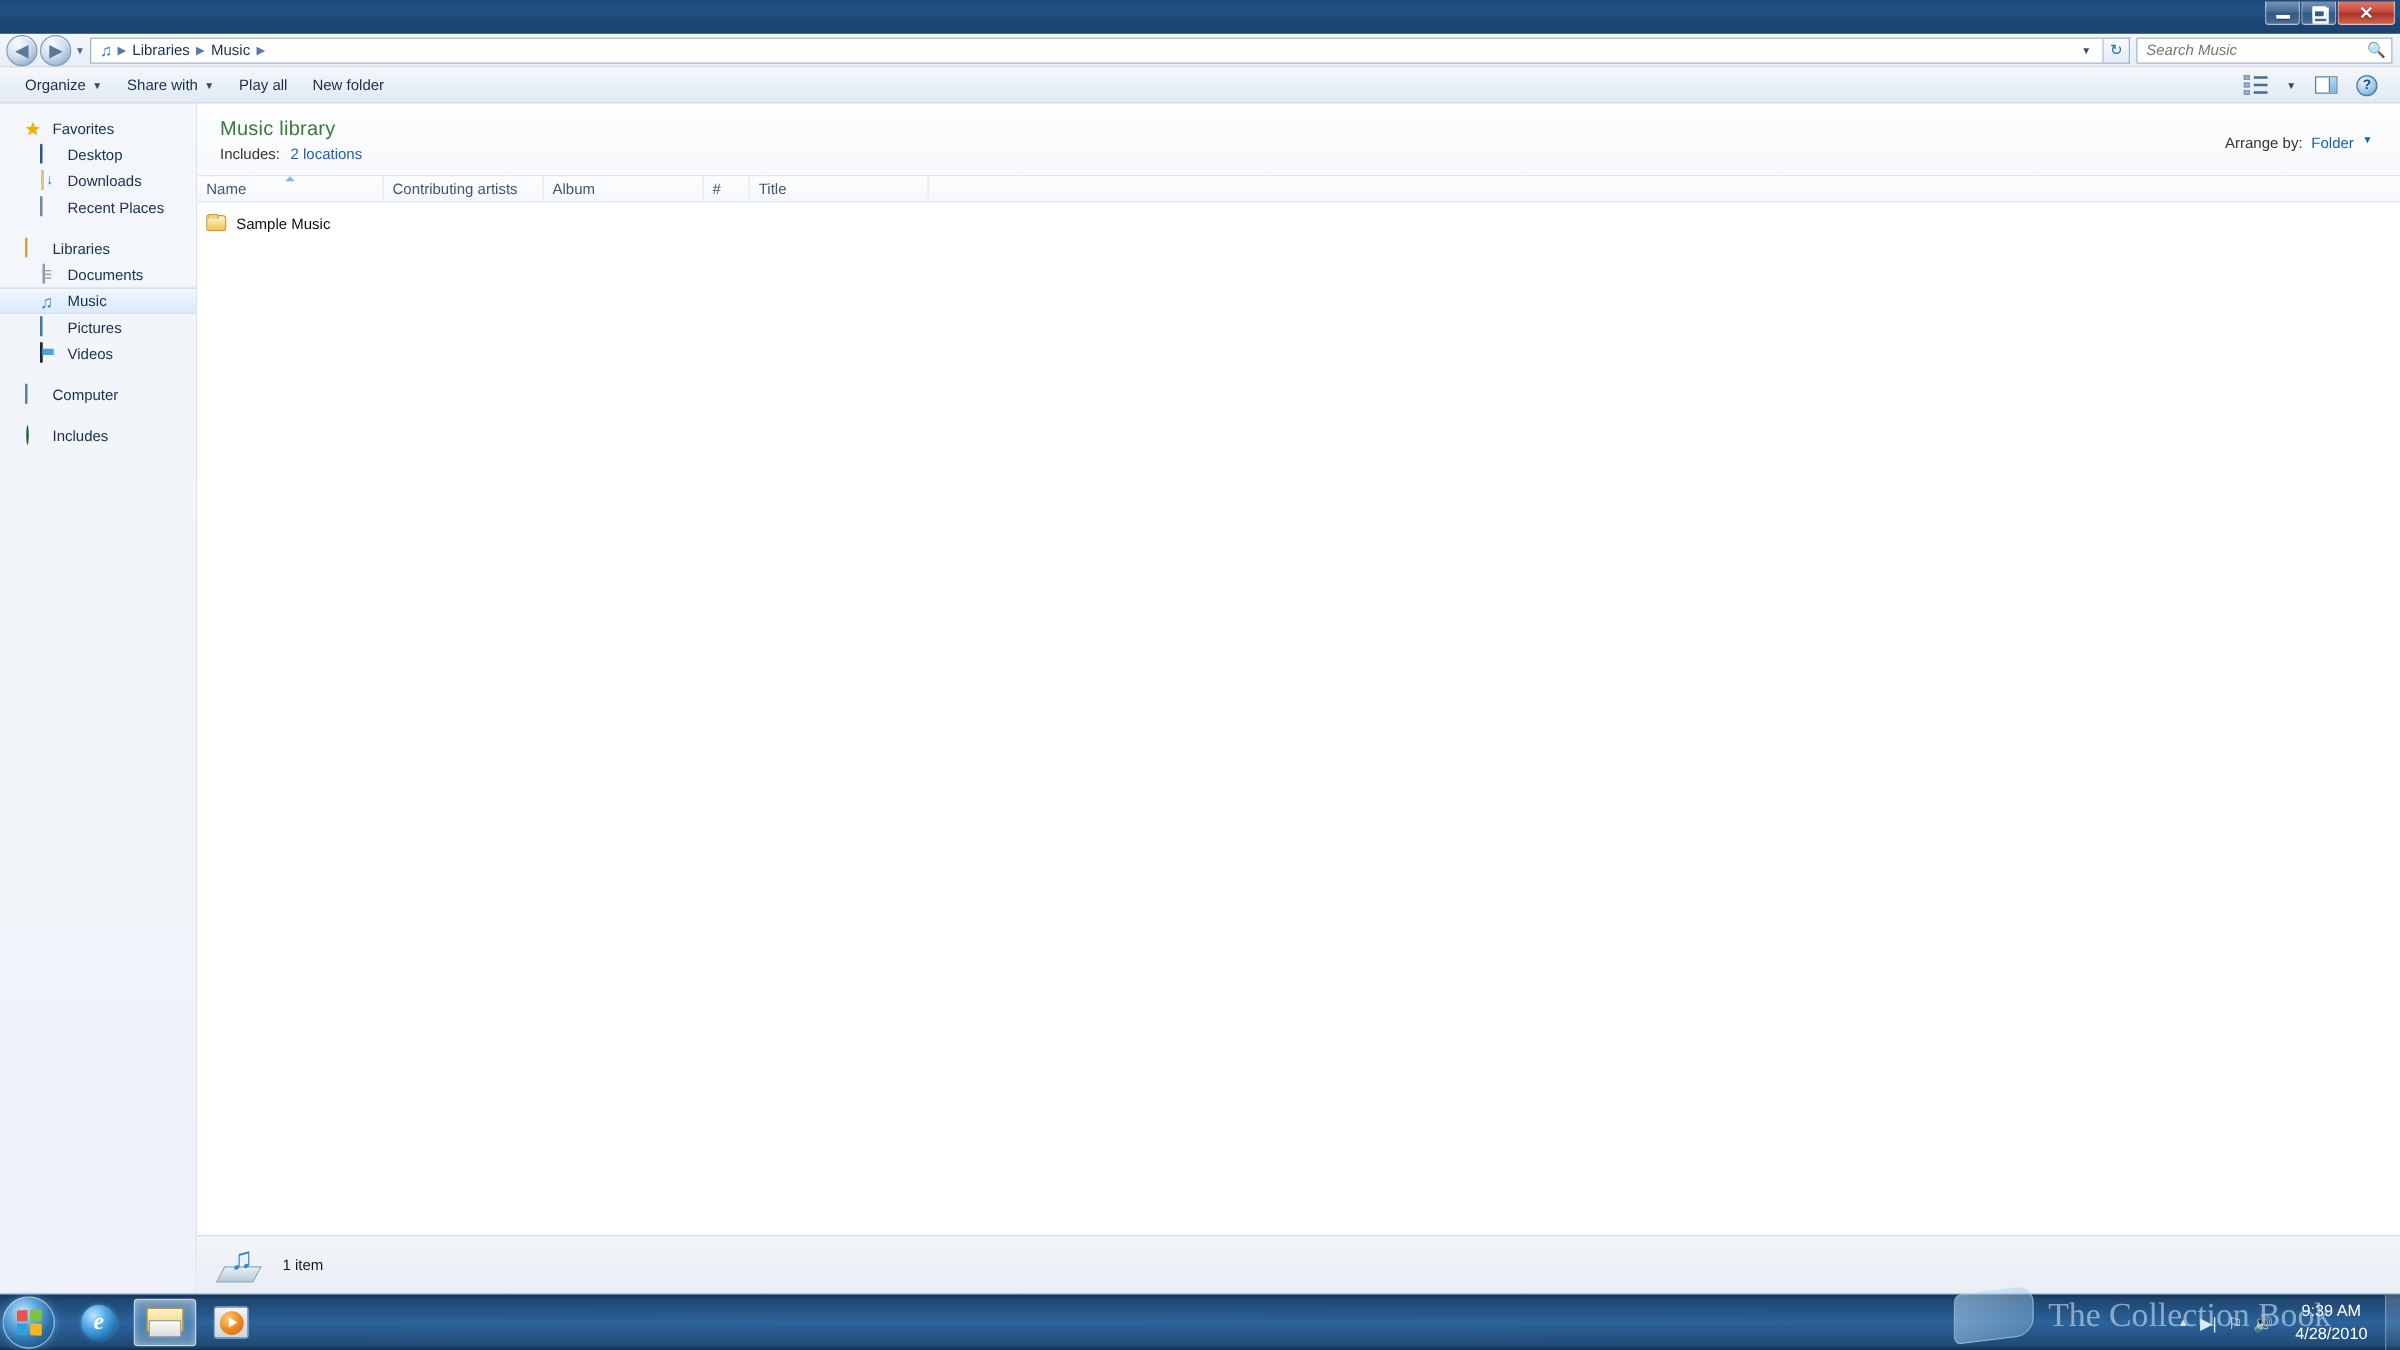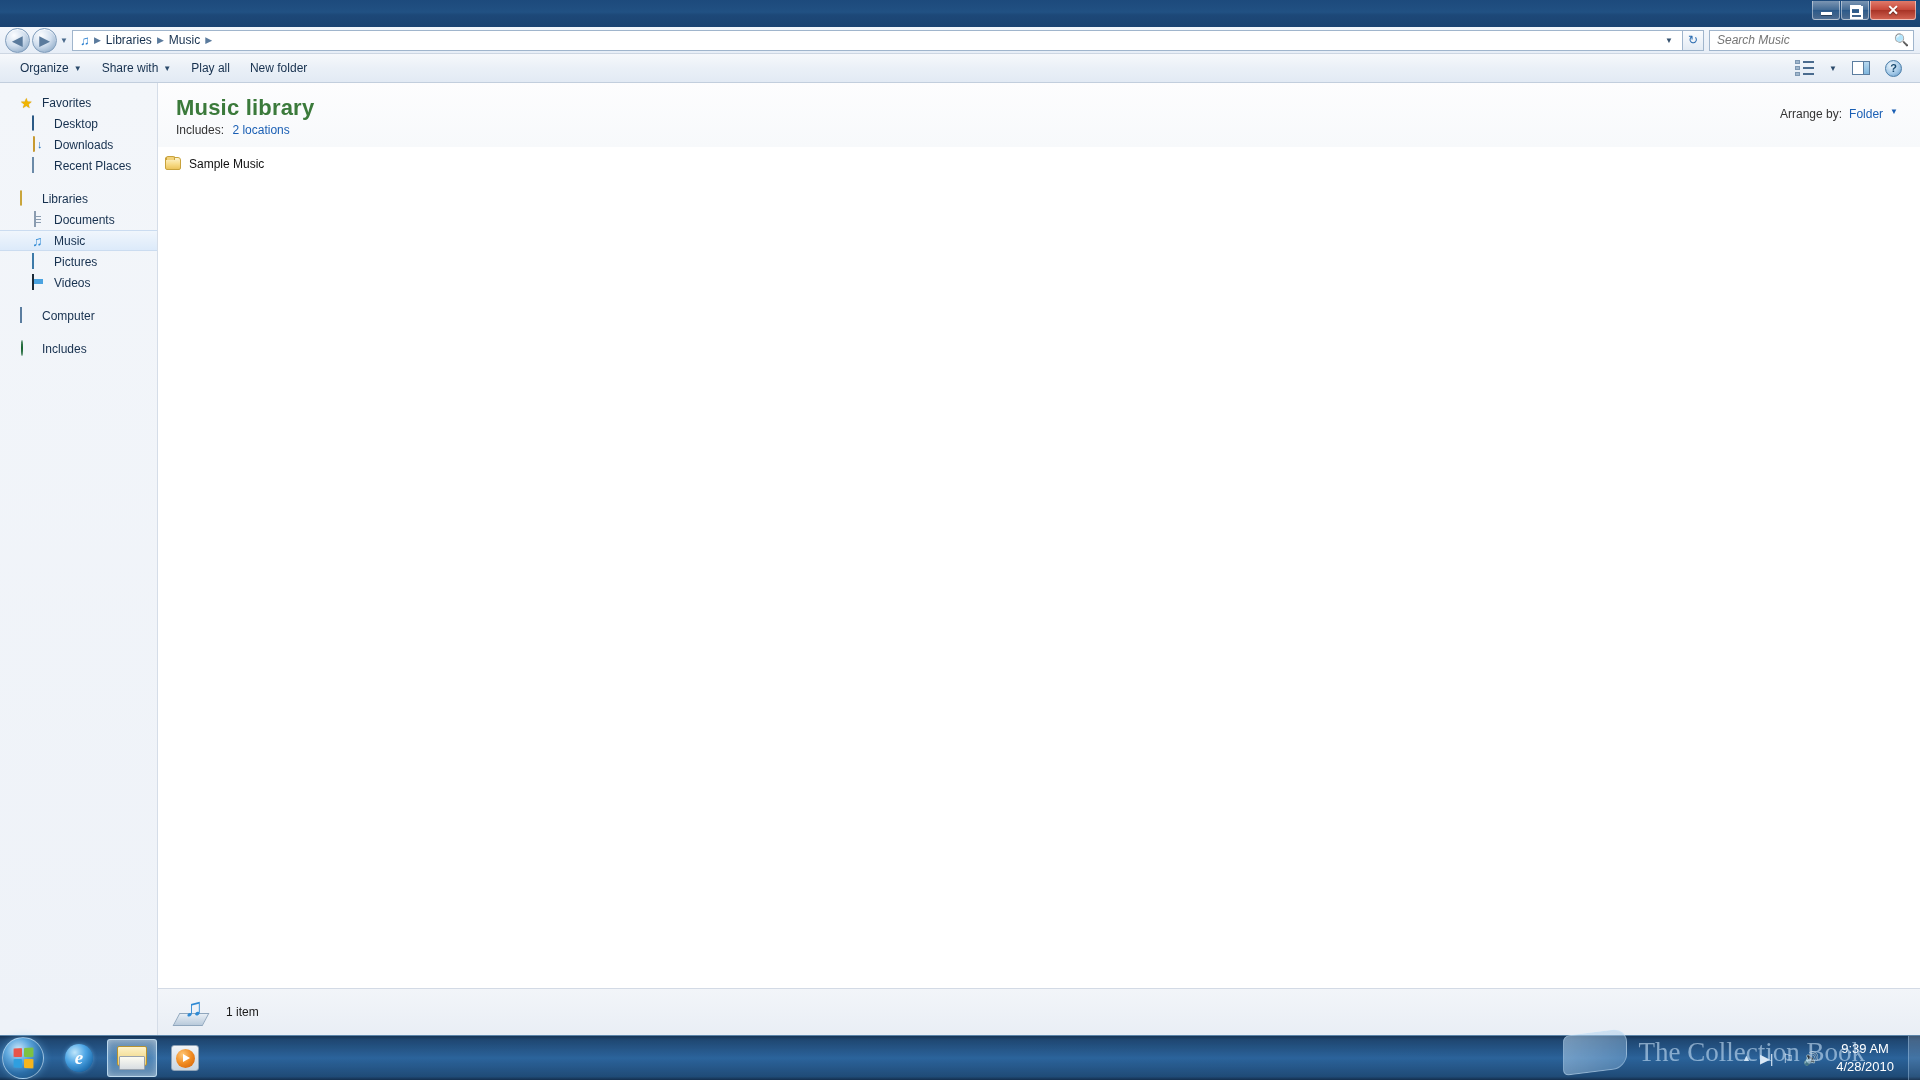--- a/index.html
+++ b/index.html
@@ -202,21 +202,21 @@
     background: radial-gradient(circle at 35% 30%, #b8e8c0, #3aa85a 60%, #1f7a3e 100%); border:1px solid #1a6634; }
 
   
   .contentpane { flex: 1 1 auto; display: flex; flex-direction: column; min-width: 0; background: #fff; }
   .lib-header {
     display: flex; align-items: flex-start;
     padding: 12px 22px 10px 18px;
     background: linear-gradient(180deg, #fdfdfe 0%, #f7f9fb 100%);
     flex: none;
   }
-  .lib-title { font-size: 22px; color: #3b7a3b; letter-spacing: .2px; line-height: 1.15; font-weight: bold; }
+  .lib-title { font-size: 16px; color: #3b7a3b; letter-spacing: .2px; line-height: 1.15; }
   .lib-sub { font-size: 12px; color: #333; margin-top: 3px; }
   .lib-sub a { color: #1a5fb4; text-decoration: none; margin-left: 5px; }
   .lib-spacer { flex: 1 1 auto; }
   .arrange { display: flex; gap: 7px; font-size: 12px; color: #333; padding-top: 12px; white-space: nowrap; }
   .arrange .val { color: #1a5fb4; }
   .arrange .ca { color: #1a5fb4; font-size: 8px; }
 
   
   .col-head {
     display: flex; height: 22px; flex: none;
@@ -523,20 +523,39 @@
           </div>
         </div>
         <div class="lib-spacer"></div>
         <div class="arrange">
           <span>Arrange by:</span>
           <span class="val">Folder</span>
           <span class="ca">▼</span>
         </div>
       </div>
 
+      <div class="col-head">
+        <div class="col" style="width:149px">
+          <span class="sort-arrow"></span>
+          <span>Name</span>
+        </div>
+        <div class="col" style="width:128px">
+          <span>Contributing artists</span>
+        </div>
+        <div class="col" style="width:128px">
+          <span>Album</span>
+        </div>
+        <div class="col" style="width:37px">
+          <span>#</span>
+        </div>
+        <div class="col" style="width:143px">
+          <span>Title</span>
+        </div>
+        <div class="col" style="flex:1 1 auto; border-right:none"></div>
+      </div>
 
       <div class="filelist">
         <div class="file-row">
           <span class="folder-icon"></span>
           <span>Sample Music</span>
         </div>
       </div>
 
       <div class="statusbar">
         <span class="status-music-icon">

